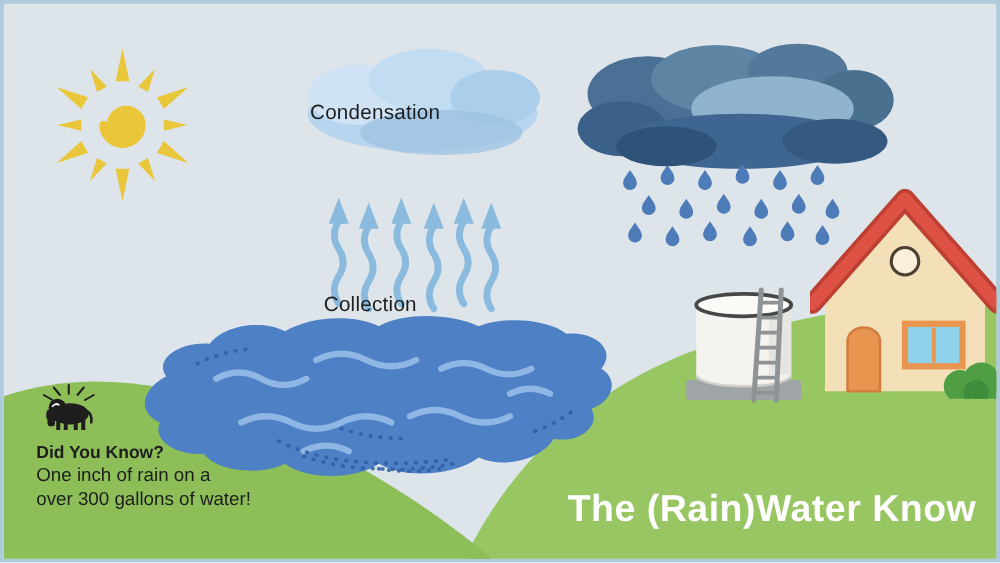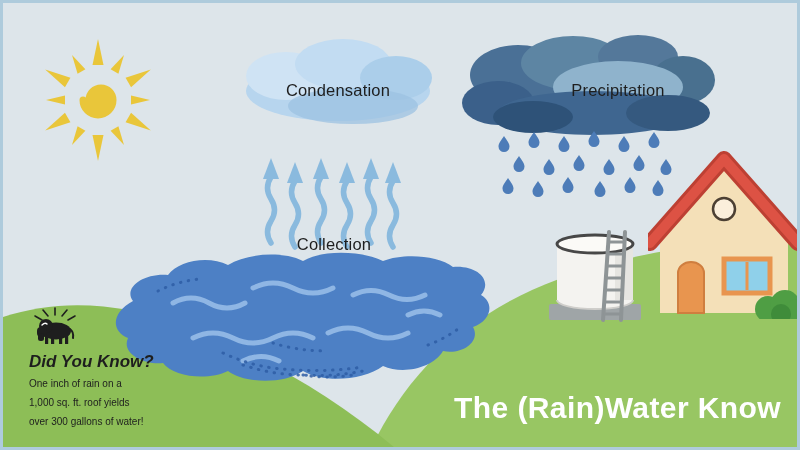--- a/index.html
+++ b/index.html
@@ -6,30 +6,30 @@
   html,body { background:#fff; }
   body { font-family:"Liberation Sans", sans-serif; }
   .scene{
     position:relative; width:800px; height:450px;
     background:var(--sky); border:3px solid var(--border);
     overflow:hidden;
   }
   .abs{ position:absolute; }
   .label{
     position:absolute; font-size:16.5px; color:var(--text-dark);
-    text-align:center; letter-spacing:.2px; z-index:6;
+    letter-spacing:.2px; z-index:6;
   }
   .title{
     position:absolute; right:16px; bottom:22px; z-index:7;
     font-size:30px; font-weight:bold; color:var(--title-text);
     letter-spacing:.4px;
   }
   .dyk{ position:absolute; left:26px; top:302px; width:235px; z-index:7; color:var(--text-dark); }
-  .dyk .heading{ font-size:17px; font-weight:bold; margin:3px 0 2px;font-style:italic; }
-  .dyk .line{ font-size:10px; line-height:19px; }
+  .dyk .heading{ font-size:14px; font-weight:bold; margin:3px 0 2px; }
+  .dyk .line{ font-size:15px; line-height:19px; }
 
   
   .z-sky{ z-index:2; } .z-hill{ z-index:1; } .z-mid{ z-index:3; } .z-obj{ z-index:4; }
 
   
   .f-sun{ fill:var(--sun); }
   .s-sun{ stroke:var(--sun); stroke-width:7; fill:none; stroke-linecap:round; }
   .f-grass-l{ fill:var(--grass-left); }
   .f-grass-r{ fill:var(--grass-right); }
   .f-water{ fill:var(--water); }
@@ -115,21 +115,20 @@
       <use href="#raindrop" x="181" y="137"></use>
         <use href="#raindrop" x="208" y="141"></use>
       <use href="#raindrop" x="50" y="160"></use>
         <use href="#raindrop" x="80" y="163"></use>
       <use href="#raindrop" x="110" y="159"></use>
         <use href="#raindrop" x="142" y="163"></use>
       <use href="#raindrop" x="172" y="159"></use>
         <use href="#raindrop" x="200" y="162"></use>
     </g>
   </svg>
-  <div class="label" style="left:540px;top:78px;width:150px">Precipitation</div>
 
   <svg class="abs z-sky" style="left:252px;top:128px" width="150" height="120" viewBox="0 0 150 120">
     <g>
       <path class="s-evap" d="M16,112 q-7,-11 0,-22 q7,-11 0,-22 q-7,-11 0,-22"></path>
       <polygon class="f-evap" points="8,48 24,48 16,27"></polygon>
       <path class="s-evap" d="M40,116 q-7,-11 0,-22 q7,-11 0,-22 q-7,-11 0,-22"></path>
       <polygon class="f-evap" points="32,52 48,52 40,31"></polygon>
       <path class="s-evap" d="M66,112 q-7,-11 0,-22 q7,-11 0,-22 q-7,-11 0,-22"></path>
       <polygon class="f-evap" points="58,48 74,48 66,27"></polygon>
       <path class="s-evap" d="M92,116 q-7,-11 0,-22 q7,-11 0,-22 q-7,-11 0,-22"></path>
@@ -213,19 +212,18 @@
       <rect class="ink" x="9" y="28" width="6" height="8" rx="2.5"></rect>
       <rect class="ink" x="16" y="30" width="3.2" height="9"></rect>
       <rect class="ink" x="22" y="30" width="3.2" height="9"></rect>
       <rect class="ink" x="30" y="30" width="3.2" height="9"></rect>
       <rect class="ink" x="36" y="30" width="3.2" height="9"></rect>
       <path class="ink-s" d="M41,24 q4,3 3,9" stroke-width="2"></path>
       <path d="M13,20 q3,-3 5,-1" stroke="#ffffff" stroke-width="1.4" fill="none" stroke-linecap="round"></path>
     </svg>
     <div class="heading">Did You Know?</div>
     <div class="line">One inch of rain on a</div>
-    <div class="line">1,000 sq. ft. roof yields</div>
     <div class="line">over 300 gallons of water!</div>
   </div>
 
   <div class="title">The (Rain)Water Know</div>
 
 </div>
 
 </body></html>

